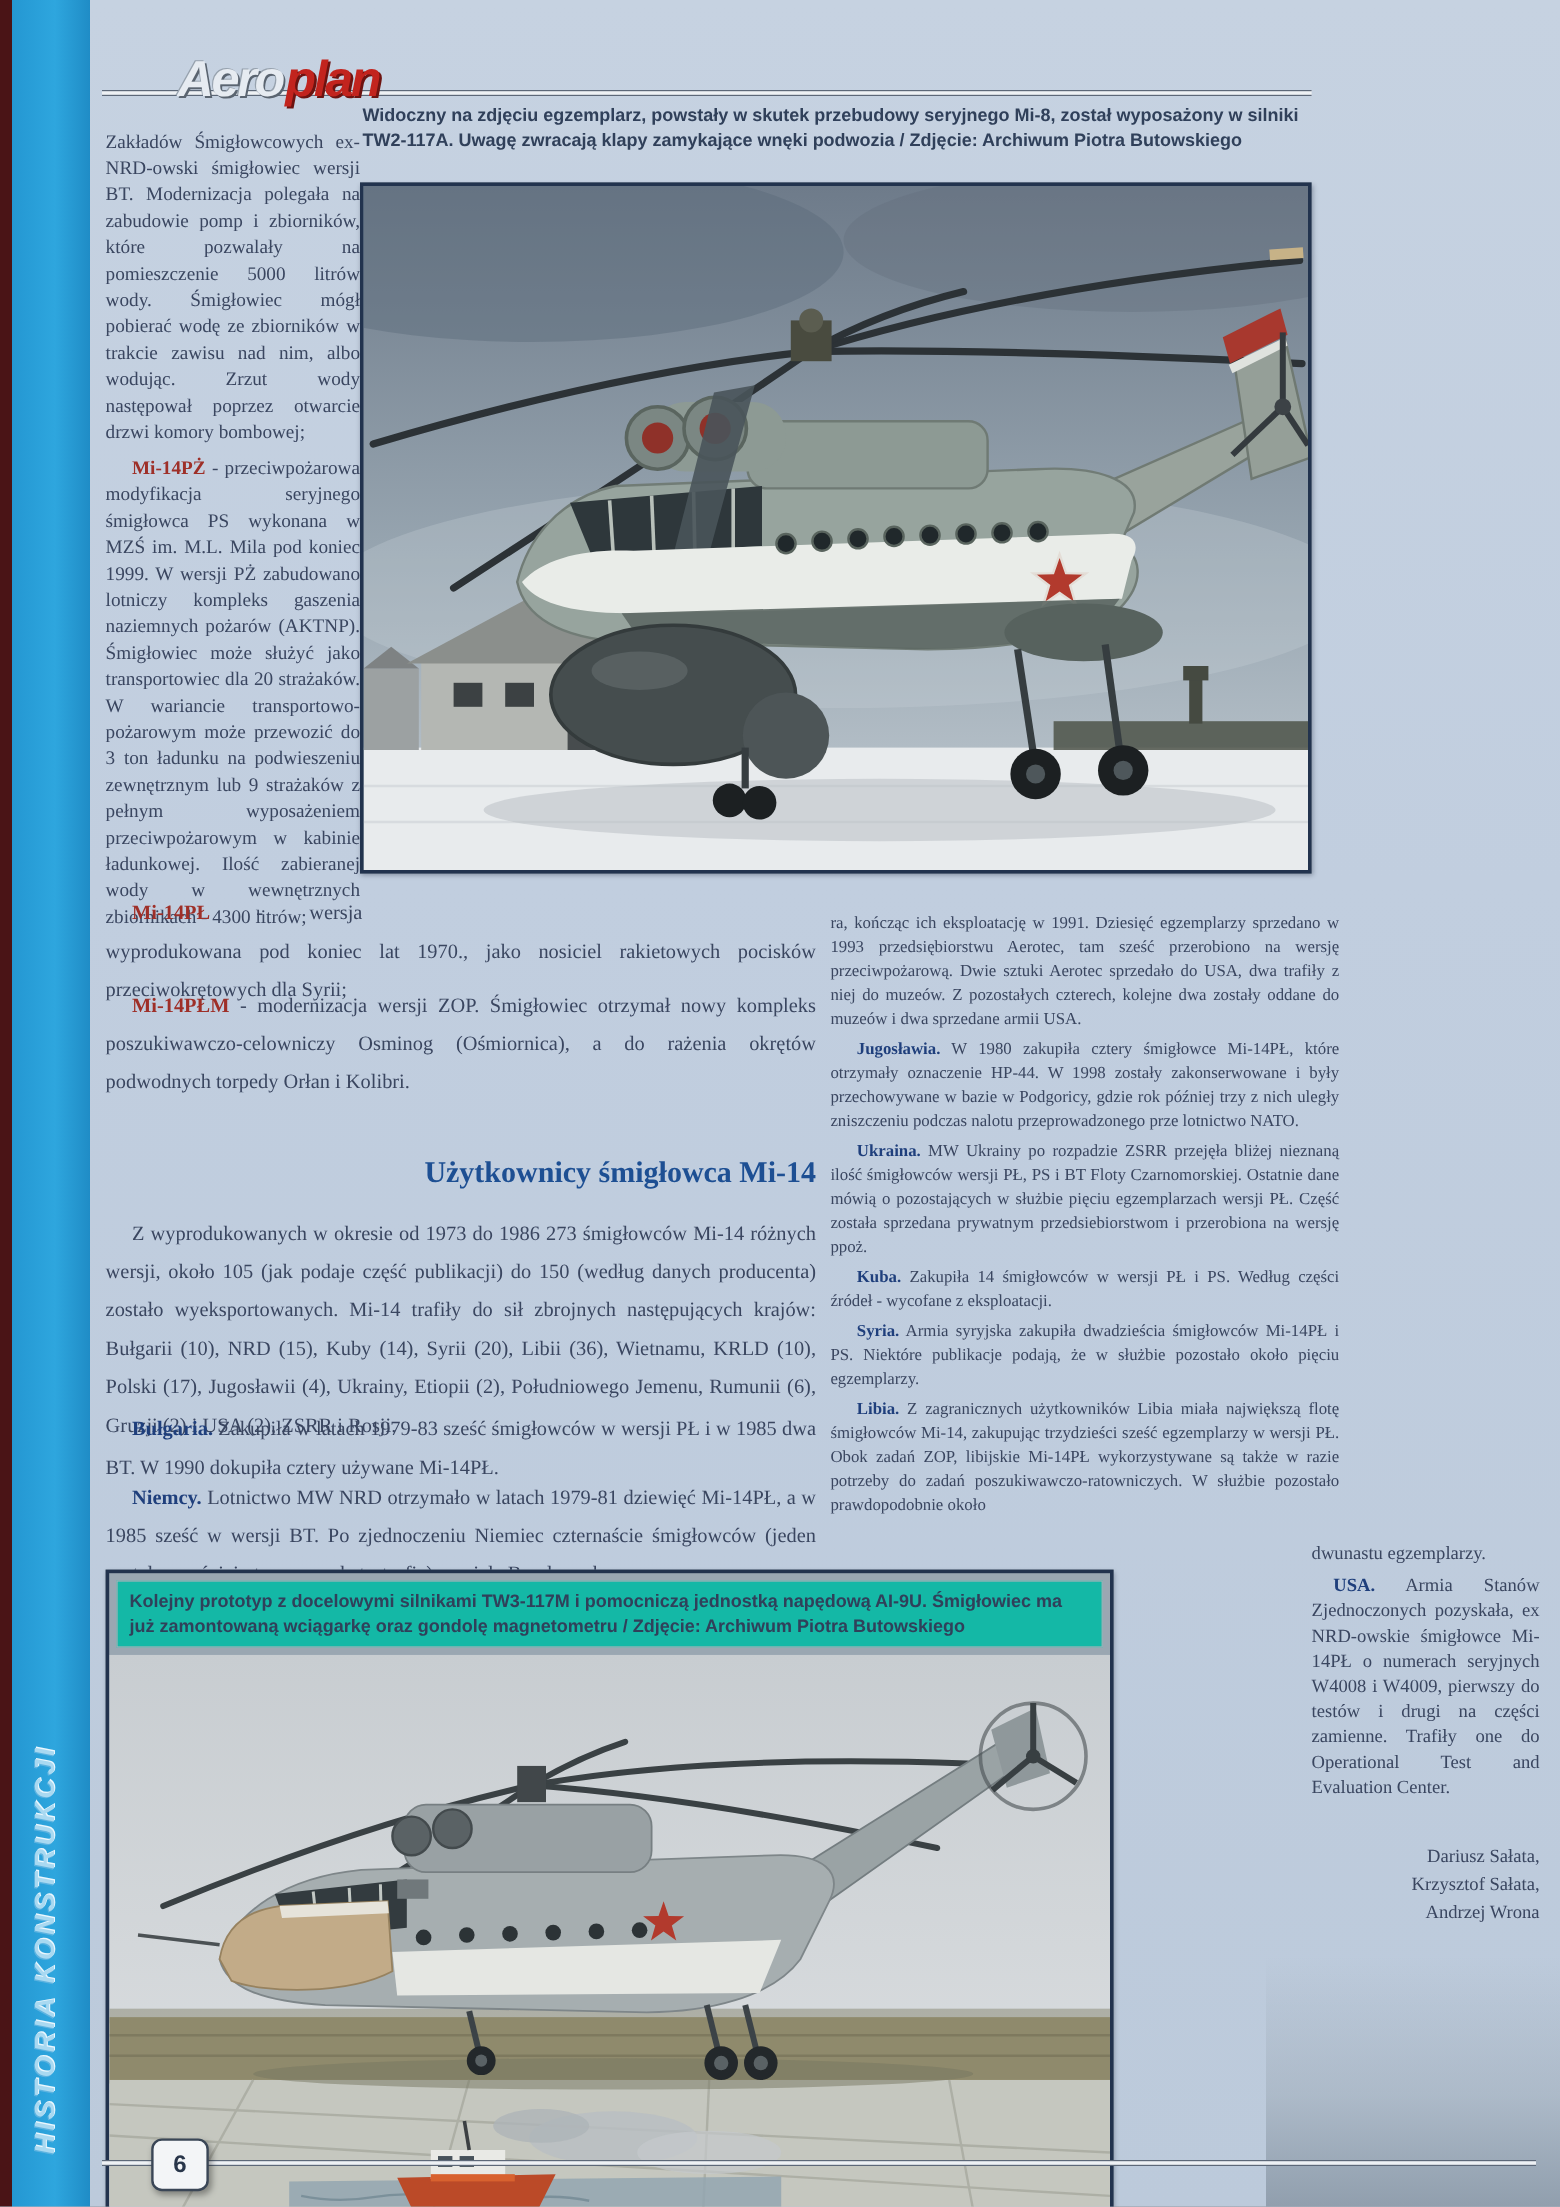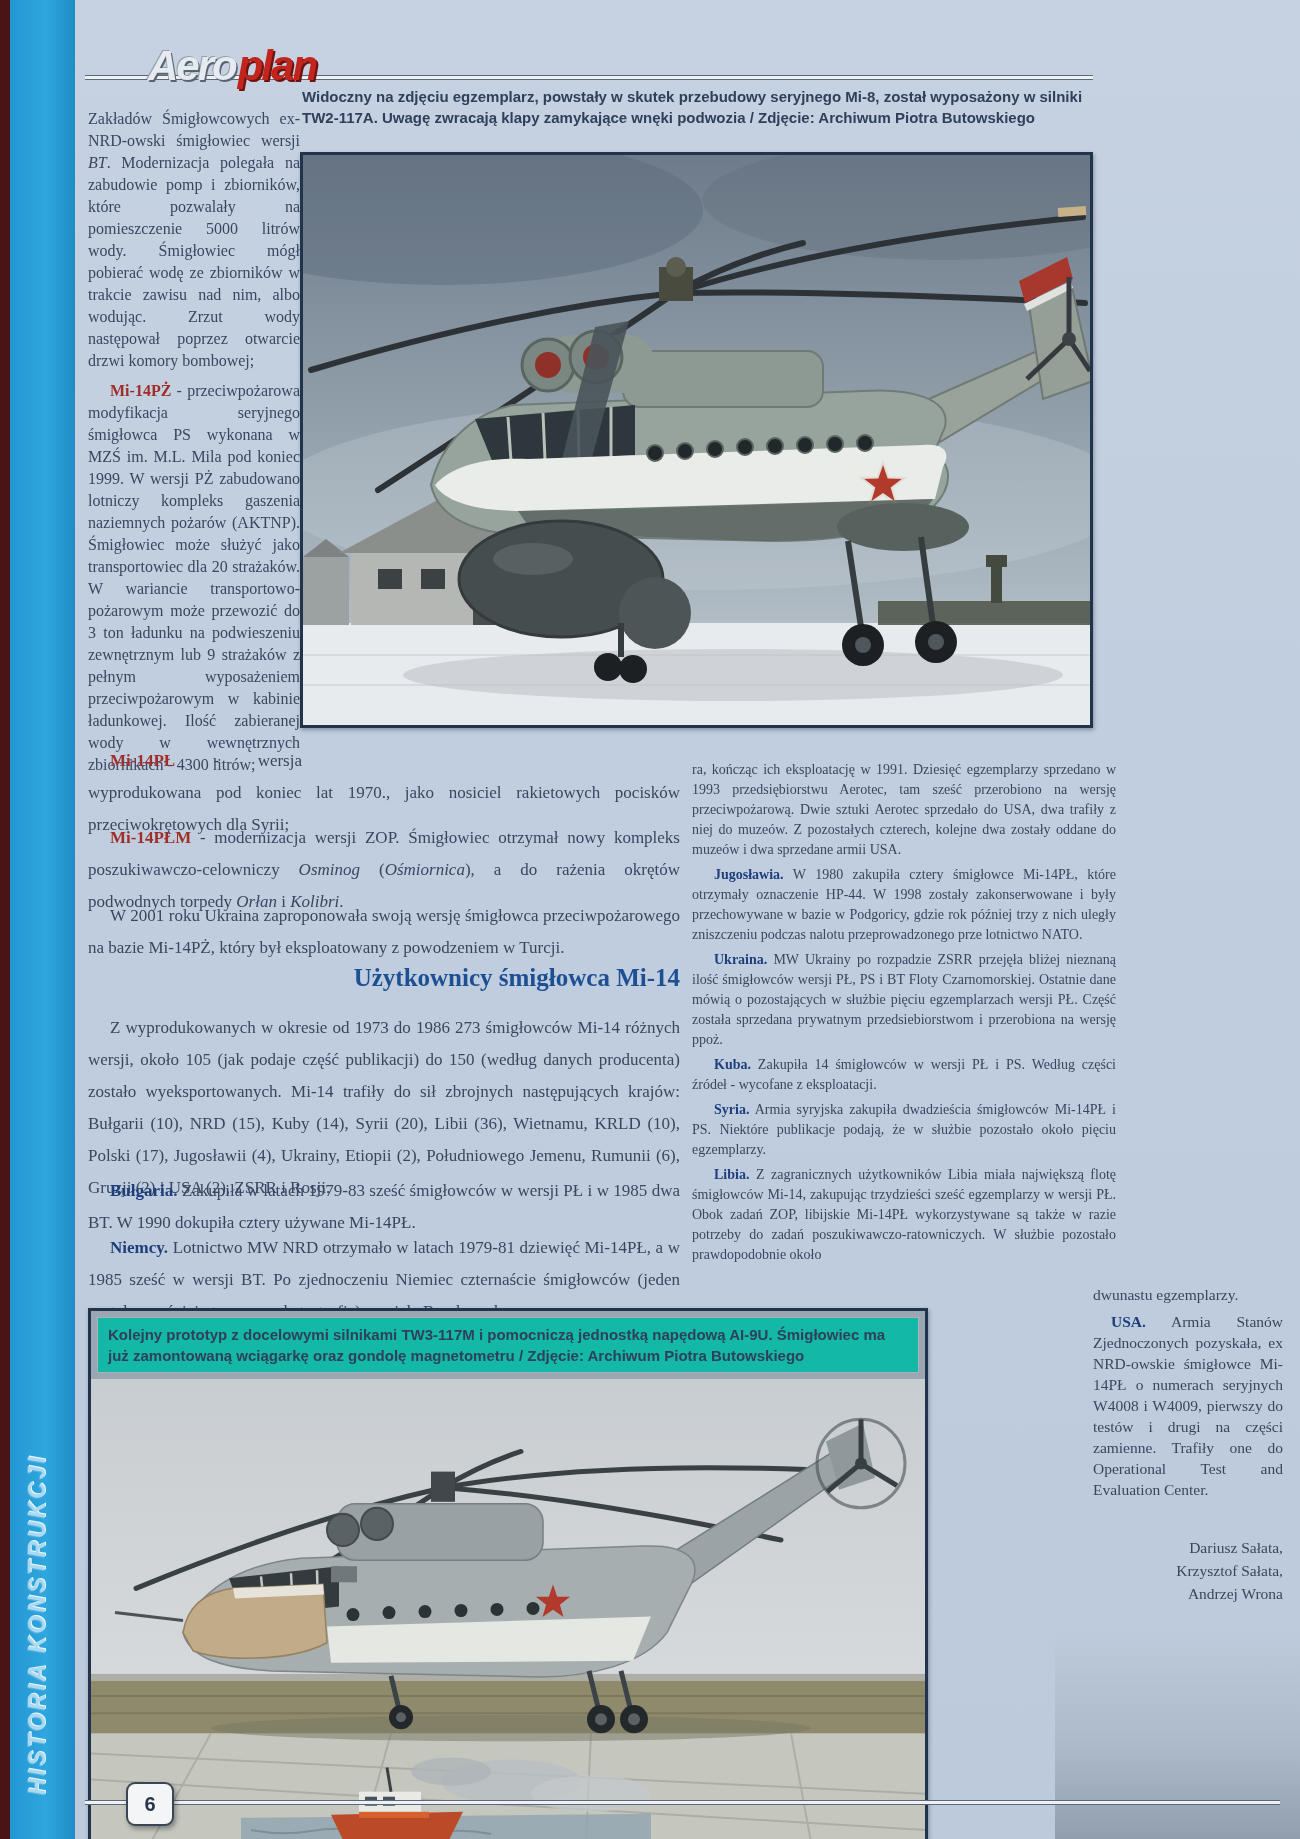--- a/index.html
+++ b/index.html
@@ -22,21 +22,21 @@
         font-style:italic;font-weight:800;font-size:42px;letter-spacing:-2px;white-space:nowrap;}
   .logo .aero{color:#e6ebf1;text-shadow:1.5px 1.5px 0 #5a6470,-1px -1px 0 #97a2ae;}
   .logo .plan{color:#c2241e;text-shadow:2px 2px 0 #6d1310;margin-left:2px;}
   
   .serif{font-family:"Liberation Serif",serif;text-align:justify;}
   .left-col{position:absolute;left:88px;top:108px;width:212px;font-size:16px;line-height:22px;}
   .left-col p{margin:0 0 8px 0;}
   .indent{text-indent:22px;}
   .lead-red{font-weight:bold;color:#9e2f28;}
   .lead-blue{font-weight:bold;color:#1f3f7c;}
-  .ital{font-style:italic;}
+  .ital{}
   .mb{position:absolute;left:88px;width:592px;font-size:17px;line-height:32px;}
   .mb p{margin:0;}
   .spacer-right{float:right;width:378px;height:24px;}
   .users-heading{position:absolute;left:88px;top:964px;width:592px;text-align:right;
       font-size:25px;font-weight:bold;color:#1d4f93;font-family:"Liberation Serif",serif;}
   .right-a{position:absolute;left:692px;top:760px;width:424px;font-size:14px;line-height:20px;}
   .right-a p{margin:0 0 5px 0;}
   .right-b{position:absolute;left:1093px;top:1284px;width:190px;font-size:15.5px;line-height:21px;}
   .right-b p{margin:0 0 6px 0;}
   .right-b .indent{text-indent:18px;}
@@ -184,23 +184,20 @@
       </g>
     </svg>
   </div>
 
   <div class="mb serif" style="top:745px;">
     <p class="indent"><span class="spacer-right"></span><span class="lead-red">Mi-14PŁ</span><span> - wersja wyprodukowana pod koniec lat 1970., jako nosiciel rakietowych pocisków przeciwokrętowych dla Syrii;</span></p>
   </div>
   <div class="mb serif" style="top:822px;">
     <p class="indent"><span class="lead-red">Mi-14PŁM</span><span> - modernizacja wersji ZOP. Śmigłowiec otrzymał nowy kompleks poszukiwawczo-celowniczy </span><span class="ital">Osminog</span><span> (</span><span class="ital">Ośmiornica</span><span>), a do rażenia okrętów podwodnych torpedy </span><span class="ital">Orłan</span><span> i </span><span class="ital">Kolibri</span><span>.</span></p>
   </div>
-  <div class="mb serif" style="top:900px;">
-    <p class="indent">W 2001 roku Ukraina zaproponowała swoją wersję śmigłowca przeciwpożarowego na bazie Mi-14PŻ, który był eksploatowany z powodzeniem w Turcji.</p>
-  </div>
 
   <div class="users-heading">Użytkownicy śmigłowca Mi-14</div>
 
   <div class="mb serif" style="top:1012px;">
     <p class="indent">Z wyprodukowanych w okresie od 1973 do 1986 273 śmigłowców Mi-14 różnych wersji, około 105 (jak podaje część publikacji) do 150 (według danych producenta) zostało wyeksportowanych. Mi-14 trafiły do sił zbrojnych następujących krajów: Bułgarii (10), NRD (15), Kuby (14), Syrii (20), Libii (36), Wietnamu, KRLD (10), Polski (17), Jugosławii (4), Ukrainy, Etiopii (2), Południowego Jemenu, Rumunii (6), Gruzji (2) i USA (2), ZSRR i Rosji.</p>
   </div>
   <div class="mb serif" style="top:1175px;">
     <p class="indent"><span class="lead-blue">Bułgaria.</span><span> Zakupiła w latach 1979-83 sześć śmigłowców w wersji PŁ i w 1985 dwa BT. W 1990 dokupiła cztery używane Mi-14PŁ.</span></p>
   </div>
   <div class="mb serif" style="top:1232px;">

